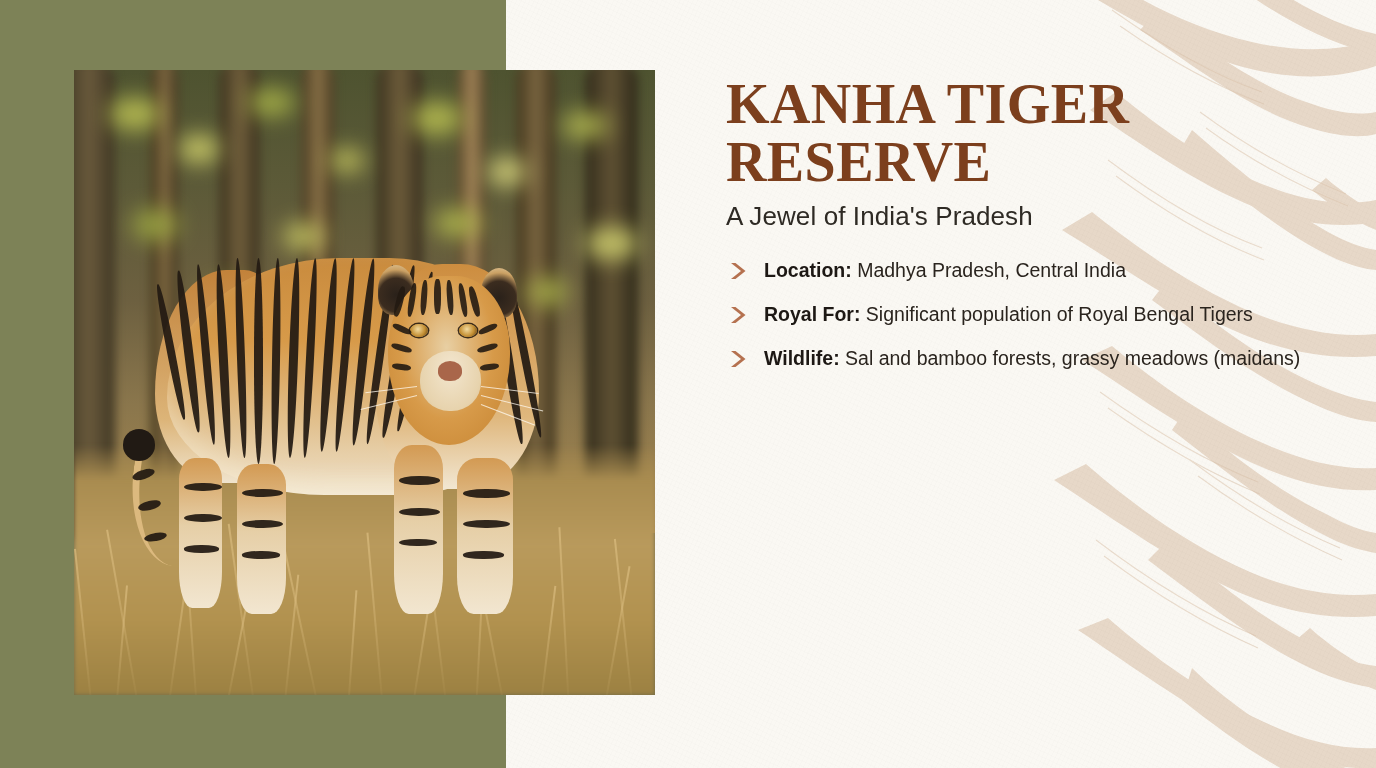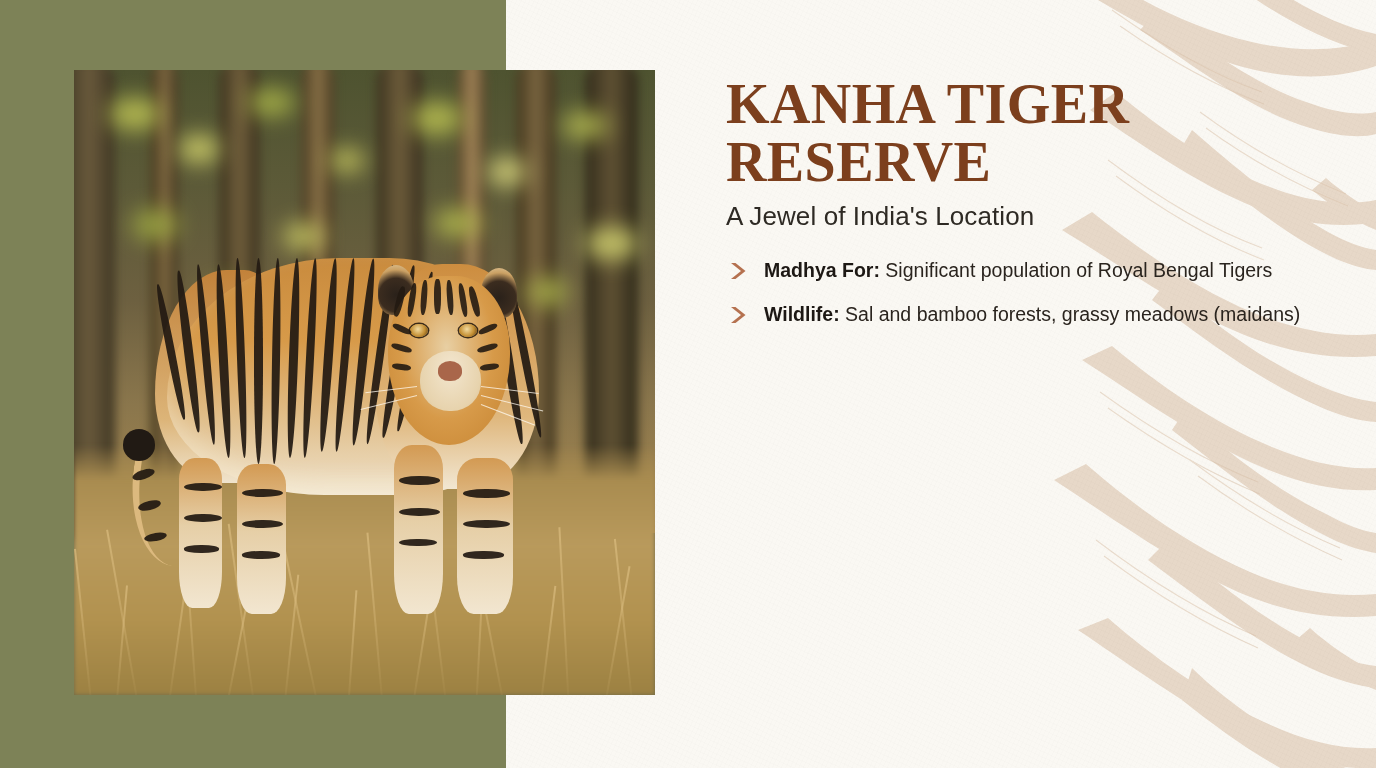--- a/index.html
+++ b/index.html
@@ -437,28 +437,34 @@
         <div class="whisker" style="left:70%; top:52%;   width:11%; transform:rotate(14deg);"></div>
         <div class="whisker" style="left:70%; top:53.5%; width:10%; transform:rotate(21deg);"></div>
         <div class="whisker" style="left:59%; top:50.5%; width:9%;  transform:rotate(173deg);"></div>
         <div class="whisker" style="left:59%; top:52%;   width:10%; transform:rotate(166deg);"></div>
       </div>
     </div>
   </div>
 
   <div class="content">
     <h1 class="title">KANHA TIGER RESERVE</h1>
-    <p class="subtitle">A Jewel of India's Location</p>
+    <p class="subtitle">A Jewel of India's Pradesh</p>
 
     <ul class="bullets">
       <li class="bullet">
         <svg class="chev" viewBox="0 0 22 20" aria-hidden="true">
           <path d="M3 2 L13 10 L3 18 L7.5 18 L17.5 10 L7.5 2 Z" fill="#b5714f"></path>
         </svg>
-        <span class="lbl">Madhya For:</span><span class="txt"> Significant population of Royal Bengal Tigers</span>
+        <span class="lbl">Location:</span><span class="txt"> Madhya Pradesh, Central India</span>
+      </li>
+      <li class="bullet">
+        <svg class="chev" viewBox="0 0 22 20" aria-hidden="true">
+          <path d="M3 2 L13 10 L3 18 L7.5 18 L17.5 10 L7.5 2 Z" fill="#b5714f"></path>
+        </svg>
+        <span class="lbl">Royal For:</span><span class="txt"> Significant population of Royal Bengal Tigers</span>
       </li>
       <li class="bullet">
         <svg class="chev" viewBox="0 0 22 20" aria-hidden="true">
           <path d="M3 2 L13 10 L3 18 L7.5 18 L17.5 10 L7.5 2 Z" fill="#b5714f"></path>
         </svg>
         <span class="lbl">Wildlife:</span><span class="txt"> Sal and bamboo forests, grassy meadows (maidans)</span>
       </li>
     </ul>
   </div>
 

